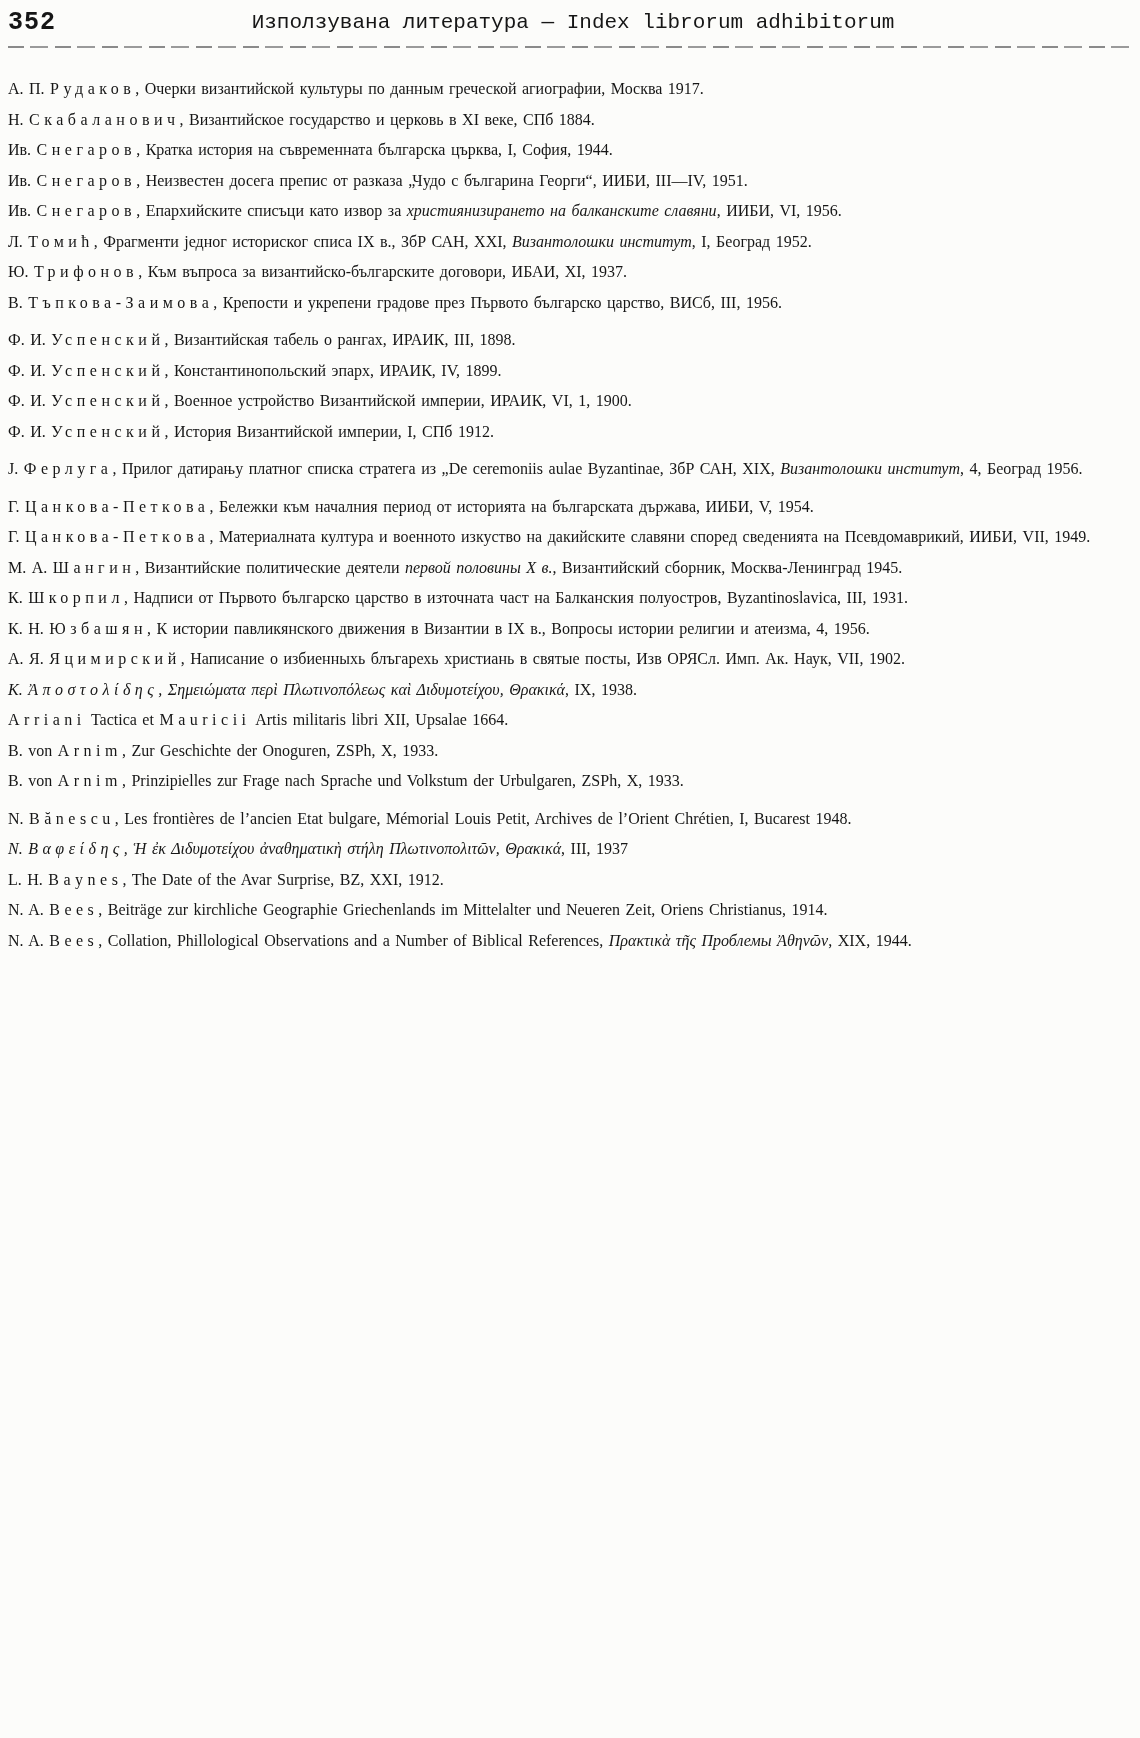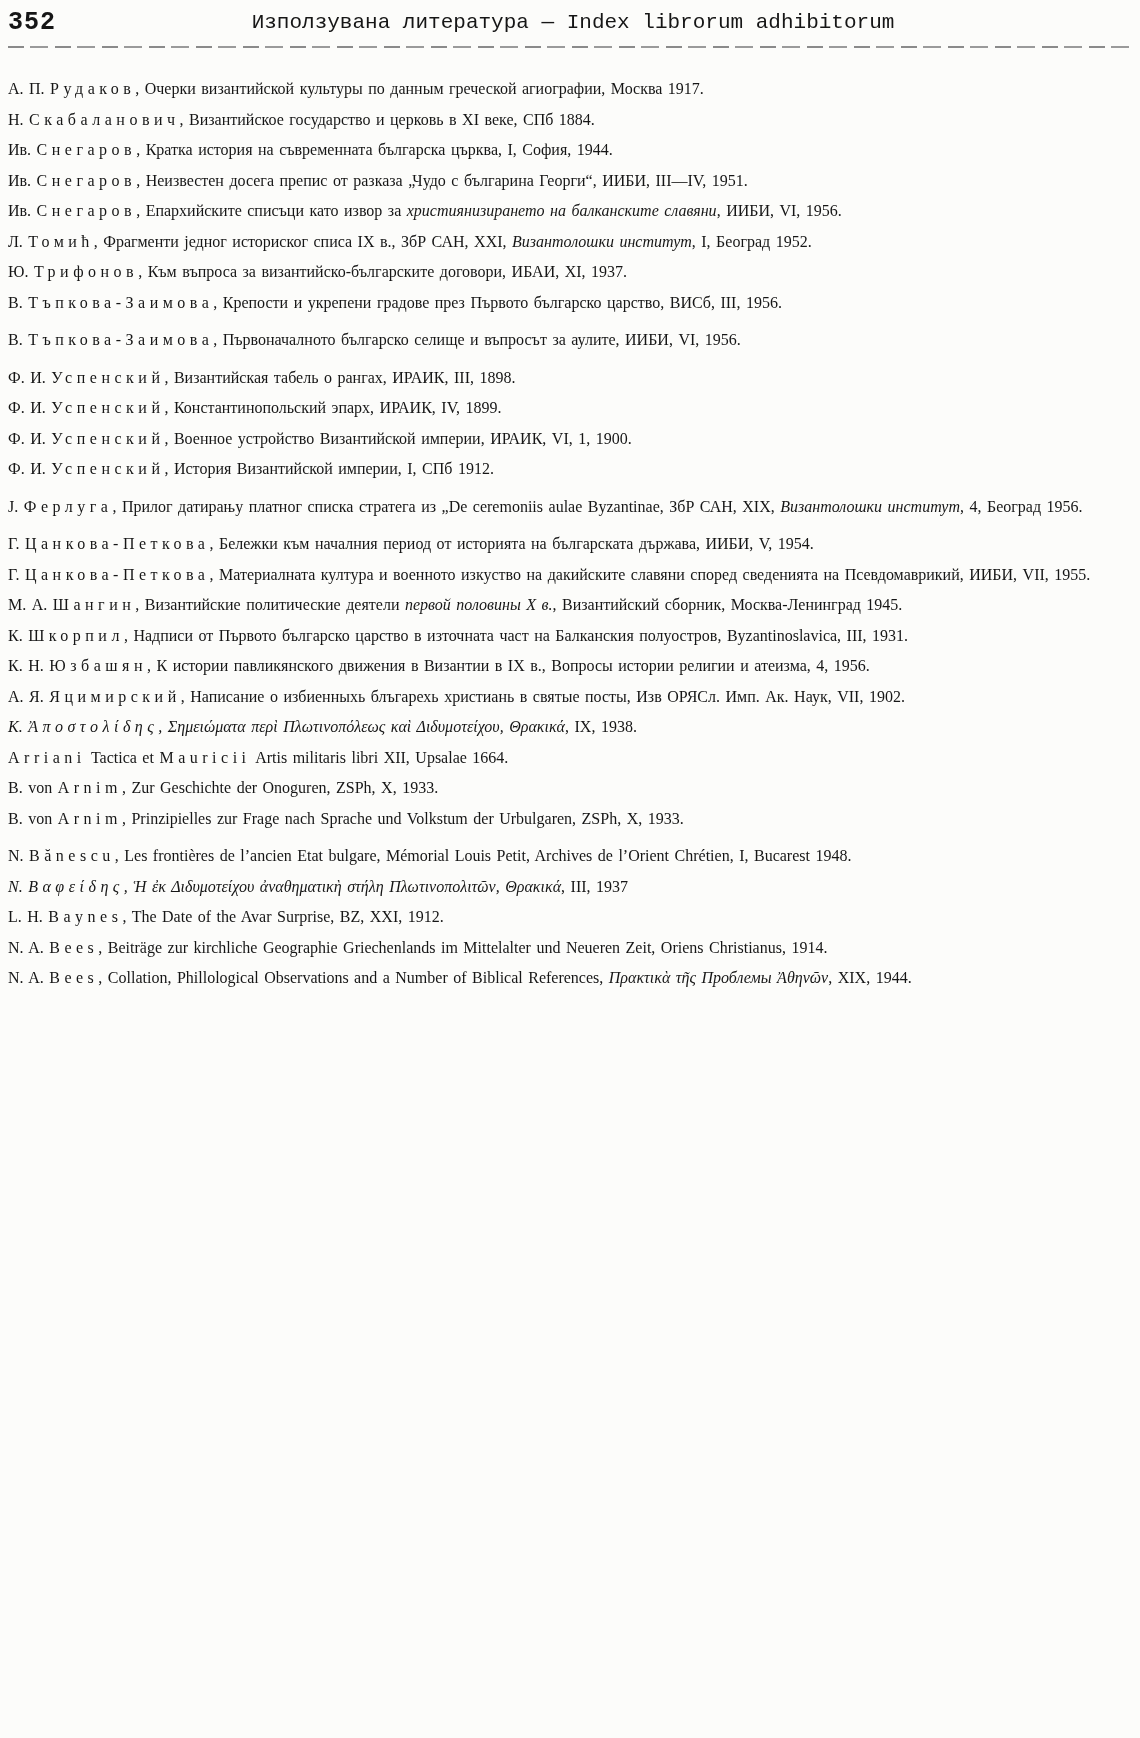--- a/index.html
+++ b/index.html
@@ -51,28 +51,27 @@
   <div class="header-rule"></div>
   <div class="entries">
       <p class="entry"><span>А.  П.  </span><span class="sp">Рудаков</span><span>, Очерки византийской культуры по данным греческой агиографии, Москва 1917.</span></p>
       <p class="entry"><span>Н.  </span><span class="sp">Скабаланович</span><span>, Византийское государство и церковь в XI веке, СПб 1884.</span></p>
       <p class="entry"><span>Ив. </span><span class="sp">Снегаров</span><span>, Кратка история на съвременната българска църква, I, София, 1944.</span></p>
       <p class="entry"><span>Ив. </span><span class="sp">Снегаров</span><span>, Неизвестен досега препис от разказа „Чудо с българина Георги“, ИИБИ, III—IV, 1951.</span></p>
       <p class="entry"><span>Ив. </span><span class="sp">Снегаров</span><span>, Епархийските списъци като извор за </span><span class="it">християнизирането на бал­канските славяни</span><span>, ИИБИ, VI, 1956.</span></p>
       <p class="entry"><span>Л.  </span><span class="sp">Томић</span><span>, Фрагменти једног историског списа IX в., ЗбР САН, XXI, </span><span class="it">Византолошки институт</span><span>, I, Београд 1952.</span></p>
       <p class="entry"><span>Ю.  </span><span class="sp">Трифонов</span><span>, Към въпроса за византийско-българските договори, ИБАИ, XI, 1937.</span></p>
       <p class="entry"><span>В.  </span><span class="sp">Тъпкова-Заимова</span><span>, Крепости и укрепени градове през Първото българско царство, ВИСб, III, 1956.</span></p>
-      <p class="entry gap"><span>В. </span><span class="sp">Тъпкова-Заимова</span><span>, Първоначалното българско селище и въпросът за аулите, ИИБИ, VI, 1956.</span></p>
       <p class="entry gap"><span>Ф. И. </span><span class="sp">Успенский</span><span>, Византийская табель о рангах, ИРАИК, III, 1898.</span></p>
       <p class="entry"><span>Ф. И. </span><span class="sp">Успенский</span><span>, Константинопольский эпарх, ИРАИК, IV, 1899.</span></p>
       <p class="entry"><span>Ф.  И.  </span><span class="sp">Успенский</span><span>, Военное устройство Византийской империи, ИРАИК, VI, 1, 1900.</span></p>
       <p class="entry"><span>Ф. И. </span><span class="sp">Успенский</span><span>, История Византийской империи, I, СПб 1912.</span></p>
       <p class="entry gap"><span>J.  </span><span class="sp">Ферлуга</span><span>, Прилог датирању платног списка стратега из „De ceremoniis aulae Byzantinae, ЗбР САН, XIX, </span><span class="it">Византолошки институт</span><span>, 4, Београд 1956.</span></p>
       <p class="entry gap"><span>Г.  </span><span class="sp">Цанкова-Петкова</span><span>, Бележки към началния период от историята на българската държава, ИИБИ, V, 1954.</span></p>
-      <p class="entry"><span>Г.  </span><span class="sp">Цанкова-Петкова</span><span>, Материалната култура и военното изкуство на дакийските славяни според сведенията на Псевдомаврикий, ИИБИ, VII, 1955.</span></p>
+      <p class="entry"><span>Г.  </span><span class="sp">Цанкова-Петкова</span><span>, Материалната култура и военното изкуство на дакийските славяни според сведенията на Псевдомаврикий, ИИБИ, VII, 1949.</span></p>
       <p class="entry"><span>М.  А.  </span><span class="sp">Шангин</span><span>, Византийские политические деятели </span><span class="it">первой половины X в.</span><span>, Византийский сборник, Москва-Ленинград 1945.</span></p>
       <p class="entry"><span>К.  </span><span class="sp">Шкорпил</span><span>, Надписи от Първото българско царство в източната част на Балканския полуостров, Byzantinoslavica, III, 1931.</span></p>
       <p class="entry"><span>К. Н. </span><span class="sp">Юзбашян</span><span>, К истории павликянского движения в Византии в IX в.,  Вопросы истории религии и атеизма, 4, 1956.</span></p>
       <p class="entry"><span>А.  Я.  </span><span class="sp">Яцимирский</span><span>, Написание о избиенныхь блъгарехь христиань в святые посты, Изв ОРЯСл. Имп. Ак. Наук,  VII, 1902.</span></p>
       <p class="entry"><span class="it">К. </span><span class="sp it">Ἀποστολίδης</span><span class="it">, Σημειώματα περὶ Πλωτινοπόλεως καὶ Διδυμοτείχου, Θρακικά</span><span>, IX, 1938.</span></p>
       <p class="entry"><span class="sp">Arriani</span><span> Tactica et </span><span class="sp">Mauricii</span><span> Artis militaris libri XII, Upsalae 1664.</span></p>
       <p class="entry"><span>B. von </span><span class="sp">Arnim</span><span>, Zur Geschichte der Onoguren, ZSPh, X, 1933.</span></p>
       <p class="entry"><span>B.  von </span><span class="sp">Arnim</span><span>, Prinzipielles zur Frage nach Sprache und Volkstum der Urbulgaren, ZSPh, X, 1933.</span></p>
       <p class="entry gap"><span>N. </span><span class="sp">Bănescu</span><span>, Les frontières de l’ancien Etat bulgare, Mémorial Louis Petit, Archives de l’Orient Chrétien, I, Bucarest 1948.</span></p>
       <p class="entry"><span class="it">N. </span><span class="sp it">Βαφείδης</span><span class="it">, Ἡ ἐκ Διδυμοτείχου ἀναθηματικὴ στήλη Πλωτινοπολιτῶν, Θρακικά</span><span>, III, 1937</span></p>

